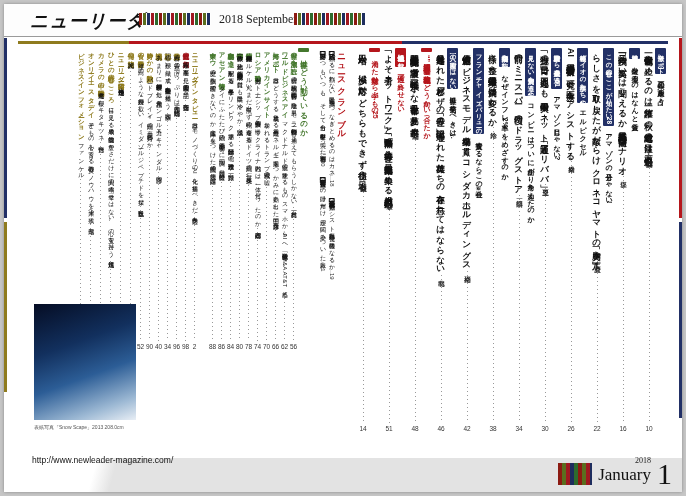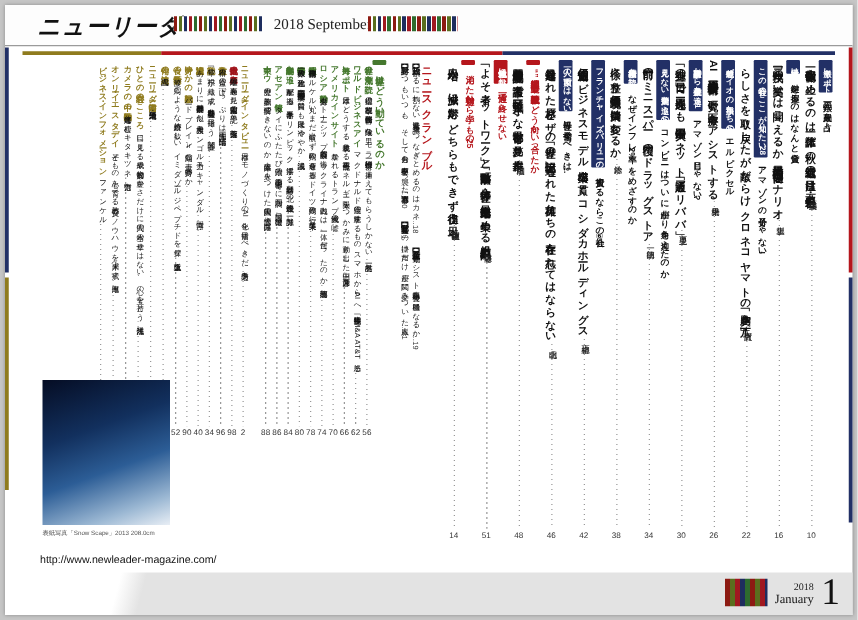--- a/index.html
+++ b/index.html
@@ -62,27 +62,27 @@
   .wttl{font-size:6px;margin-top:3px;letter-spacing:.2px;flex-shrink:0;}
   .ecat{font-size:6.5px;font-weight:bold;flex-shrink:0;}
   .sm-auth{font-size:6px;margin-top:4px;flex-shrink:0;}
 
   
   .band{position:absolute;left:0;right:0;bottom:0;height:34px;
         background:linear-gradient(105deg,#fff 0 90px,#e3e3e3 110px);}
   .photo{position:absolute;left:30px;bottom:72px;width:102px;height:116px;
          background:linear-gradient(160deg,#050d24 0%,#12305e 35%,#2c5d96 60%,#9db9d4 85%,#e8eef5 100%);}
   .caption{position:absolute;left:30px;bottom:62px;font-size:5px;color:#555;}
-  .url{position:absolute;left:28px;bottom:40px;font-size:8.5px;color:#111;text-decoration:none;}
+  .url{position:absolute;left:28px;bottom:27px;font-size:8.5px;color:#111;text-decoration:none;}
   .folio{position:absolute;right:10px;bottom:3px;display:flex;align-items:flex-end;}
   .folio .stripes{width:34px;height:22px;margin-bottom:4px;
      background:repeating-linear-gradient(90deg,#8c1a12 0 4px,#5a6e1e 4px 8px,#a01820 8px 12px,#1e2d5e 12px 16px,#2e6b2e 16px 20px);}
   .folio-date{margin:0 6px 4px 6px;text-align:right;font-family:"Liberation Serif","DejaVu Serif",serif;}
   .folio-year{font-size:8px;color:#222;}
-  .folio-month{font-size:10px;color:#111;}
+  .folio-month{font-size:17px;color:#111;}
   .folio-num{font-family:"Liberation Serif","DejaVu Serif",serif;font-size:30px;line-height:30px;color:#111;}
 
   
   .edge-r-top{position:absolute;right:0;top:34px;width:3px;height:180px;background:var(--red);}
   .edge-r-bot{position:absolute;right:0;top:218px;width:3px;height:196px;background:var(--navy);}
   .edge-l-top{position:absolute;left:0;top:34px;width:3px;height:180px;background:var(--navy);}
   .edge-l-bot{position:absolute;left:0;top:218px;width:3px;height:170px;background:var(--olive);}
 </style>
 </head>
 <body>

